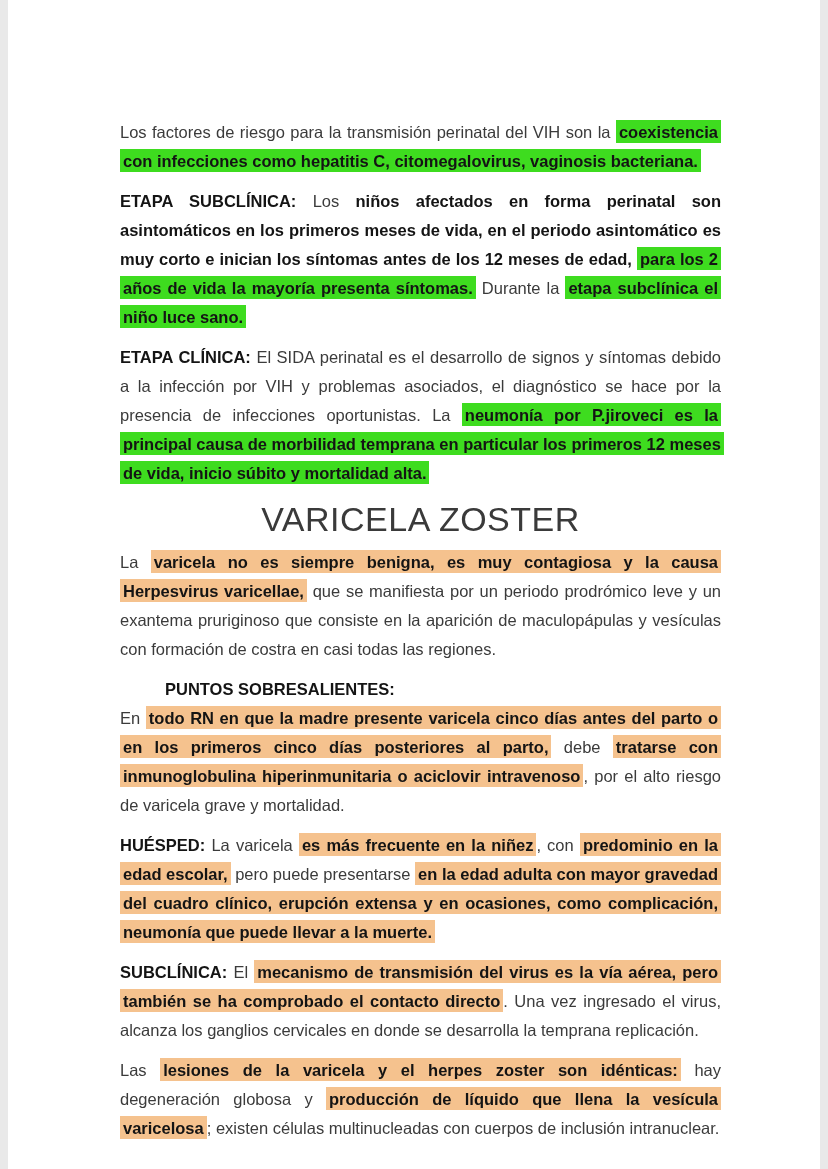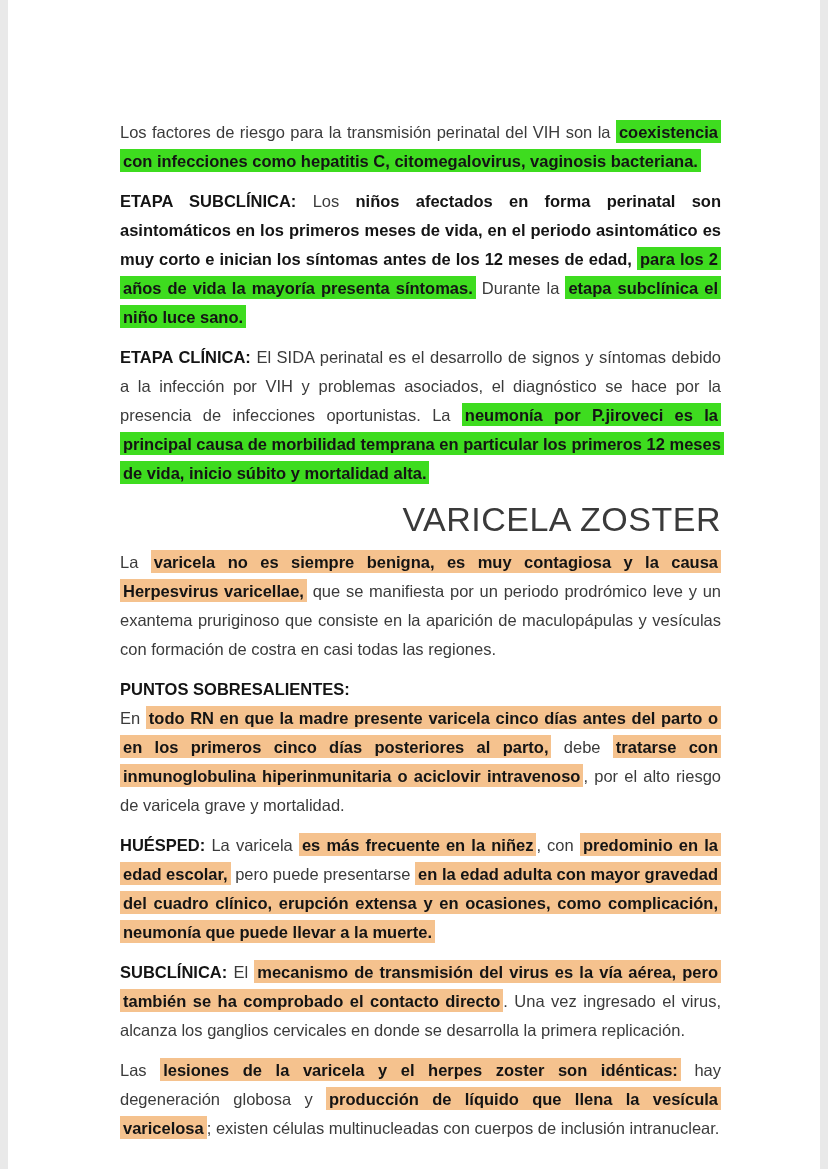--- a/index.html
+++ b/index.html
@@ -17,50 +17,50 @@
     padding: 118px 99px 0 100px;
   }
   .para {
     font-family: "Liberation Sans", sans-serif;
     font-size: 16.5px;
     line-height: 29px;
     color: var(--text-regular, #3b3b3b);
     text-align: justify;
     margin: 0 0 11px 0;
   }
-  .para.label { margin-bottom: 0; }
+  .para.label { margin-bottom: 0; margin-left: 45px; }
   .t { font-weight: 400; }
   .b { font-weight: 700; color: var(--text-bold, #141414); }
   .hl {
     padding: 3px 3px 2px 3px;
     -webkit-box-decoration-break: clone;
     box-decoration-break: clone;
   }
   .hl-green  { background: var(--highlight-green, #3edc1f); }
   .hl-orange { background: var(--highlight-orange, #f5c28e); }
   .doc-title {
     font-family: "Liberation Sans", sans-serif;
     font-size: 34px;
     font-weight: 400;
     letter-spacing: 0.5px;
     color: var(--title-color, #3a3a3a);
     line-height: 1.18;
     margin: 2px 0 9px 0;
-    text-align: right;
+    text-align: center;
   }
 </style>
 </head>
 <body>
 
 <div class="page">
   <div class="content">
       <p class="para"><span class="t">Los factores de riesgo para la transmisión perinatal del VIH son la </span><span class="b hl hl-green">coexistencia con infecciones como hepatitis C, citomegalovirus, vaginosis bacteriana.</span></p>
       <p class="para"><span class="b">ETAPA SUBCLÍNICA: </span><span class="t">Los </span><span class="b">niños afectados en forma perinatal son asintomáticos en los primeros meses de vida, en el periodo asintomático es muy corto e inician los síntomas antes de los 12 meses de edad, </span><span class="b hl hl-green">para los 2 años de vida la mayoría presenta síntomas.</span><span class="t"> Durante la </span><span class="b hl hl-green">etapa subclínica el niño luce sano.</span></p>
       <p class="para"><span class="b">ETAPA CLÍNICA: </span><span class="t">El SIDA perinatal es el desarrollo de signos y síntomas debido a la infección por VIH y problemas asociados, el diagnóstico se hace por la presencia de infecciones oportunistas. La </span><span class="b hl hl-green">neumonía por P.jiroveci es la principal causa de morbilidad temprana en particular los primeros 12 meses de vida, inicio súbito y mortalidad alta.</span></p>
       <h1 class="doc-title">VARICELA ZOSTER</h1>
       <p class="para"><span class="t">La </span><span class="b hl hl-orange">varicela no es siempre benigna, es muy contagiosa y la causa Herpesvirus varicellae,</span><span class="t"> que se manifiesta por un periodo prodrómico leve y un exantema pruriginoso que consiste en la aparición de maculopápulas y vesículas con formación de costra en casi todas las regiones.</span></p>
       <p class="para label"><span class="b">PUNTOS SOBRESALIENTES:</span></p>
       <p class="para"><span class="t">En </span><span class="b hl hl-orange">todo RN en que la madre presente varicela cinco días antes del parto o en los primeros cinco días posteriores al parto,</span><span class="t"> debe </span><span class="b hl hl-orange">tratarse con inmunoglobulina hiperinmunitaria o aciclovir intravenoso</span><span class="t">, por el alto riesgo de varicela grave y mortalidad.</span></p>
       <p class="para"><span class="b">HUÉSPED: </span><span class="t">La varicela </span><span class="b hl hl-orange">es más frecuente en la niñez</span><span class="t">, con </span><span class="b hl hl-orange">predominio en la edad escolar,</span><span class="t"> pero puede presentarse </span><span class="b hl hl-orange">en la edad adulta con mayor gravedad del cuadro clínico, erupción extensa y en ocasiones, como complicación, neumonía que puede llevar a la muerte.</span></p>
-      <p class="para"><span class="b">SUBCLÍNICA: </span><span class="t">El </span><span class="b hl hl-orange">mecanismo de transmisión del virus es la vía aérea, pero también se ha comprobado el contacto directo</span><span class="t">. Una vez ingresado el virus, alcanza los ganglios cervicales en donde se desarrolla la primera replicación.</span></p>
+      <p class="para"><span class="b">SUBCLÍNICA: </span><span class="t">El </span><span class="b hl hl-orange">mecanismo de transmisión del virus es la vía aérea, pero también se ha comprobado el contacto directo</span><span class="t">. Una vez ingresado el virus, alcanza los ganglios cervicales en donde se desarrolla la temprana replicación.</span></p>
       <p class="para"><span class="t">Las </span><span class="b hl hl-orange">lesiones de la varicela y el herpes zoster son idénticas:</span><span class="t"> hay degeneración globosa y </span><span class="b hl hl-orange">producción de líquido que llena la vesícula varicelosa</span><span class="t">; existen células multinucleadas con cuerpos de inclusión intranuclear.</span></p>
     </div>
 </div>
 
 </body></html>

